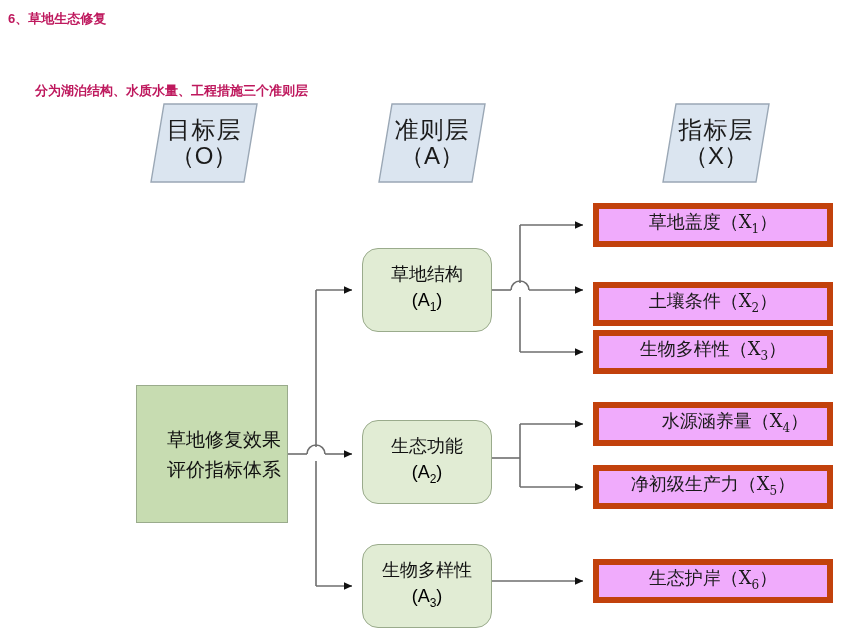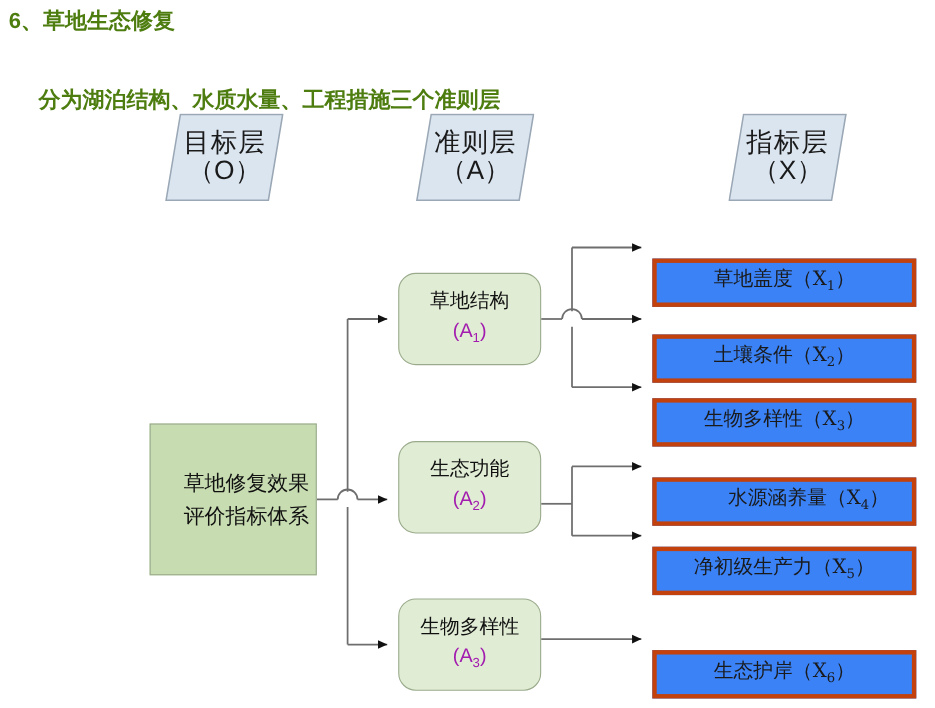--- a/index.html
+++ b/index.html
@@ -16,23 +16,23 @@
   }
 
   
   #heading {
     position: absolute;
     left: 0px;
     top: 0px;
     width: 850px;
   }
   .head-line {
-    color: #4d7c0f;
+    color: #be185d;
     font-weight: bold;
-    font-size: 20px;
+    font-size: 13px;
     line-height: 26px;
     white-space: nowrap;
     font-family: "Liberation Sans", "DejaVu Sans", sans-serif;
   }
   #head-line-1 { position: absolute; left: 8px;  top: 6px; }
   #head-line-2 { position: absolute; left: 35px; top: 34px; margin-top: 44px; }
 
   
   #wires {
     position: absolute;
@@ -113,57 +113,56 @@
     justify-content: center;
   }
   .crit .name {
     color: #111111;
     font-size: 18px;
     line-height: 26px;
     font-family: "DejaVu Serif", "Liberation Serif", serif;
     white-space: nowrap;
   }
   .crit .code {
-    color: #a21caf;
+    color: #000000;
     font-size: 18px;
     line-height: 26px;
     font-family: "Liberation Sans", "DejaVu Sans", sans-serif;
     white-space: nowrap;
   }
   .crit .code sub { font-size: 12px; }
 
   #crit-a1 { top: 248px; }
-  #crit-a2 { top: 401px; align-items: center; }
+  #crit-a2 { top: 420px; align-items: center; }
   #crit-a3 { top: 544px; }
 
   
   .ind {
     position: absolute;
     left: 593px;
     width: 240px;
     height: 44px;
-    background: #3b82f6;
-    border: 4px solid #c2410c;
+    background: #f0abfc;
+    border: 6px solid #c2410c;
     box-sizing: border-box;
     display: flex;
     align-items: center;
     justify-content: center;
-    margin-top: 32px;
   }
   .ind .txt {
     color: #1a1a1a;
     font-size: 18px;
     line-height: 24px;
     font-family: "DejaVu Serif", "Liberation Serif", serif;
     white-space: nowrap;
   }
   .ind .txt sub { font-size: 12px; }
 
   #ind-x1 { top: 203px; }
-  #ind-x2 { top: 272px; }
+  #ind-x2 { top: 282px; }
   #ind-x3 { top: 330px; }
   #ind-x4 { top: 402px; padding-left: 44px; }
   #ind-x5 { top: 465px; }
   #ind-x6 { top: 559px; justify-content: center; }
 </style>
 </head>
 <body>
 
 <div id="heading">
   <div id="head-line-1" class="head-line">6、草地生态修复</div>

